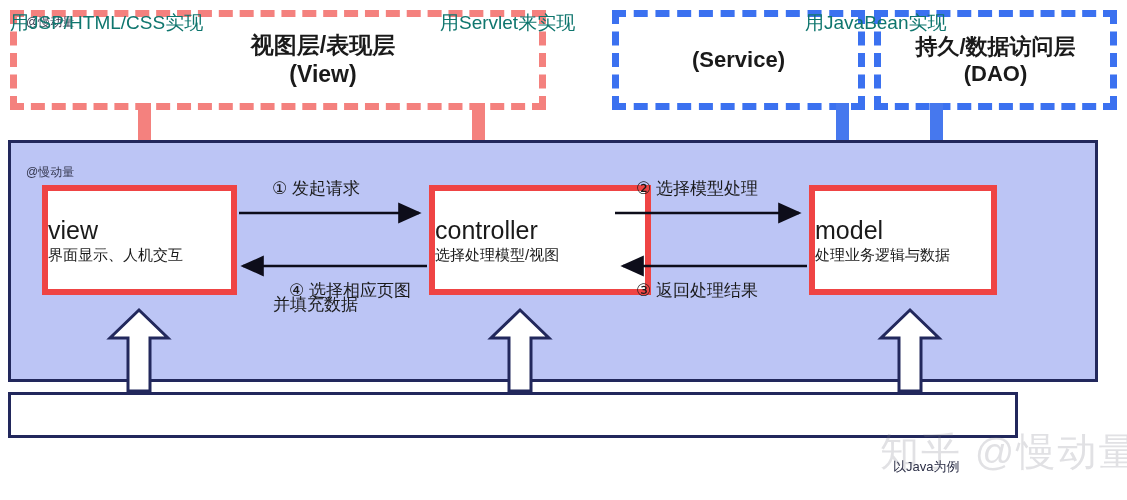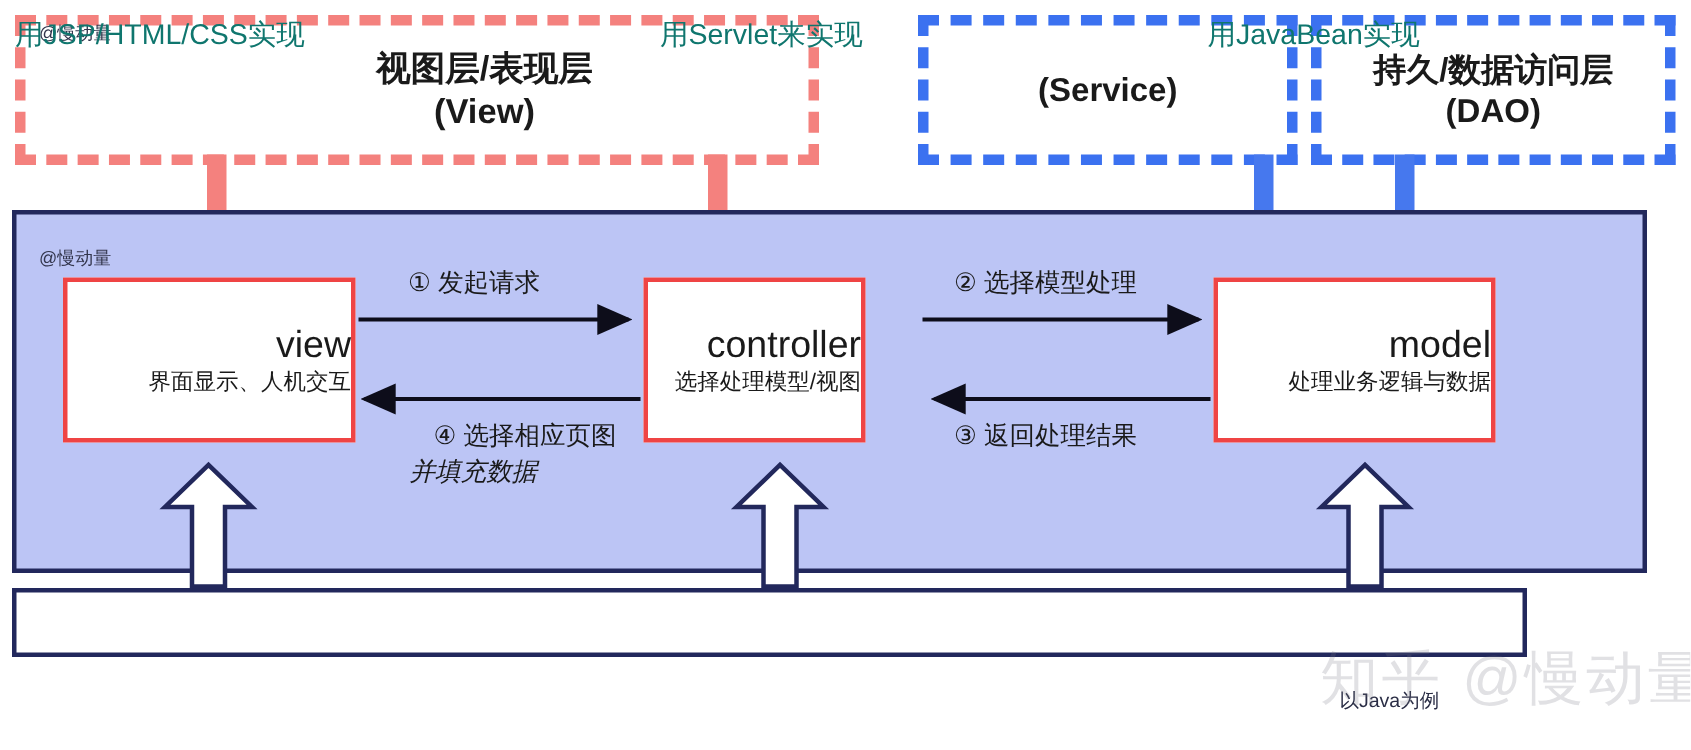--- a/index.html
+++ b/index.html
@@ -80,43 +80,43 @@
     position: absolute;
     font-size: 12px;
     color: #33364d;
     white-space: nowrap;
   }
 
   
   .comp-box {
     position: absolute;
     background: #ffffff;
-    border: 3px solid #ef4444;
+    border: 6px solid #ef4444;
     box-sizing: border-box;
     display: flex;
     flex-direction: column;
-    align-items: flex-end;
+    align-items: flex-start;
     justify-content: center;
   }
   .comp-title {
     font-size: 25px;
     color: #1a1a1a;
     line-height: 1.1;
     margin-bottom: 3px;
     white-space: nowrap;
   }
   .comp-sub {
     font-size: 15px;
     color: #1a1a1a;
     line-height: 1.1;
     white-space: nowrap;
   }
 
   #box-view       { left: 42px;  top: 185px; width: 195px; height: 110px; }
-  #box-controller { left: 429px; top: 185px; width: 148px; height: 110px; }
+  #box-controller { left: 429px; top: 185px; width: 222px; height: 110px; }
   #box-model      { left: 809px; top: 185px; width: 188px; height: 110px; }
 
   
   .flow-label {
     position: absolute;
     font-size: 17px;
     color: #1a1a1a;
     white-space: nowrap;
     line-height: 1.28;
     text-align: center;
@@ -230,21 +230,21 @@
 
     <path d="M128,391 L128,338 L110,338 L139,310 L168,338 L150,338 L150,391 z" fill="#ffffff" stroke="#22285c" stroke-width="3" stroke-linejoin="miter"></path>
     <path d="M509,391 L509,338 L491,338 L520,310 L549,338 L531,338 L531,391 z" fill="#ffffff" stroke="#22285c" stroke-width="3" stroke-linejoin="miter"></path>
     <path d="M899,391 L899,338 L881,338 L910,310 L939,338 L921,338 L921,391 z" fill="#ffffff" stroke="#22285c" stroke-width="3" stroke-linejoin="miter"></path>
   </svg>
 
   <div class="flow-label" style="left:272px; top:178px;">① 发起请求</div>
   <div class="flow-label" style="left:636px; top:178px;">② 选择模型处理</div>
   <div class="flow-label" style="left:636px; top:280px;">③ 返回处理结果</div>
   <div class="flow-label" style="left:253px; top:280px;margin-left:36px;">④ 选择相应页图</div>
-  <div class="flow-label" style="left:273px; top:304px;font-style:italic;">并填充数据</div>
+  <div class="flow-label" style="left:273px; top:294px;">并填充数据</div>
 
   <div id="impl-band"></div>
   <div class="impl-label" id="impl-view">用JSP/HTML/CSS实现</div>
   <div class="impl-label" id="impl-ctrl">用Servlet来实现</div>
   <div class="impl-label" id="impl-model">用JavaBean实现</div>
 
   <div id="example-note">以Java为例</div>
 
   <div id="watermark">知乎 @慢动量</div>
 

